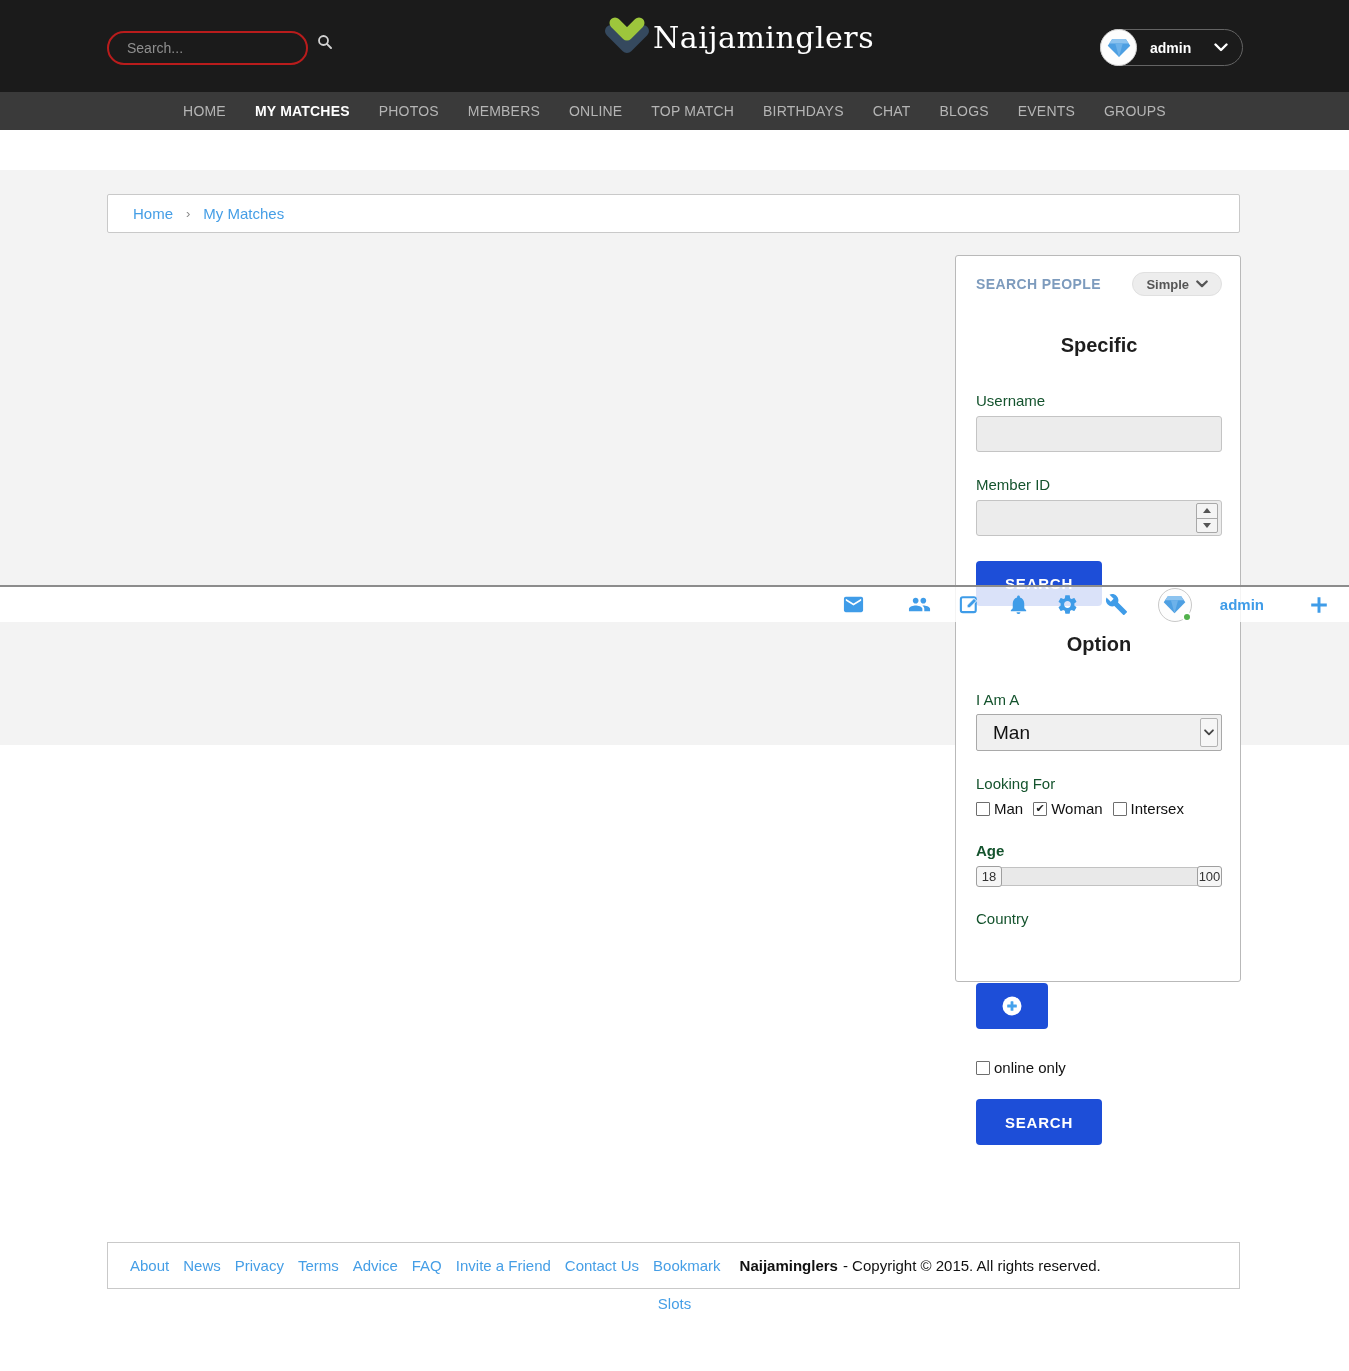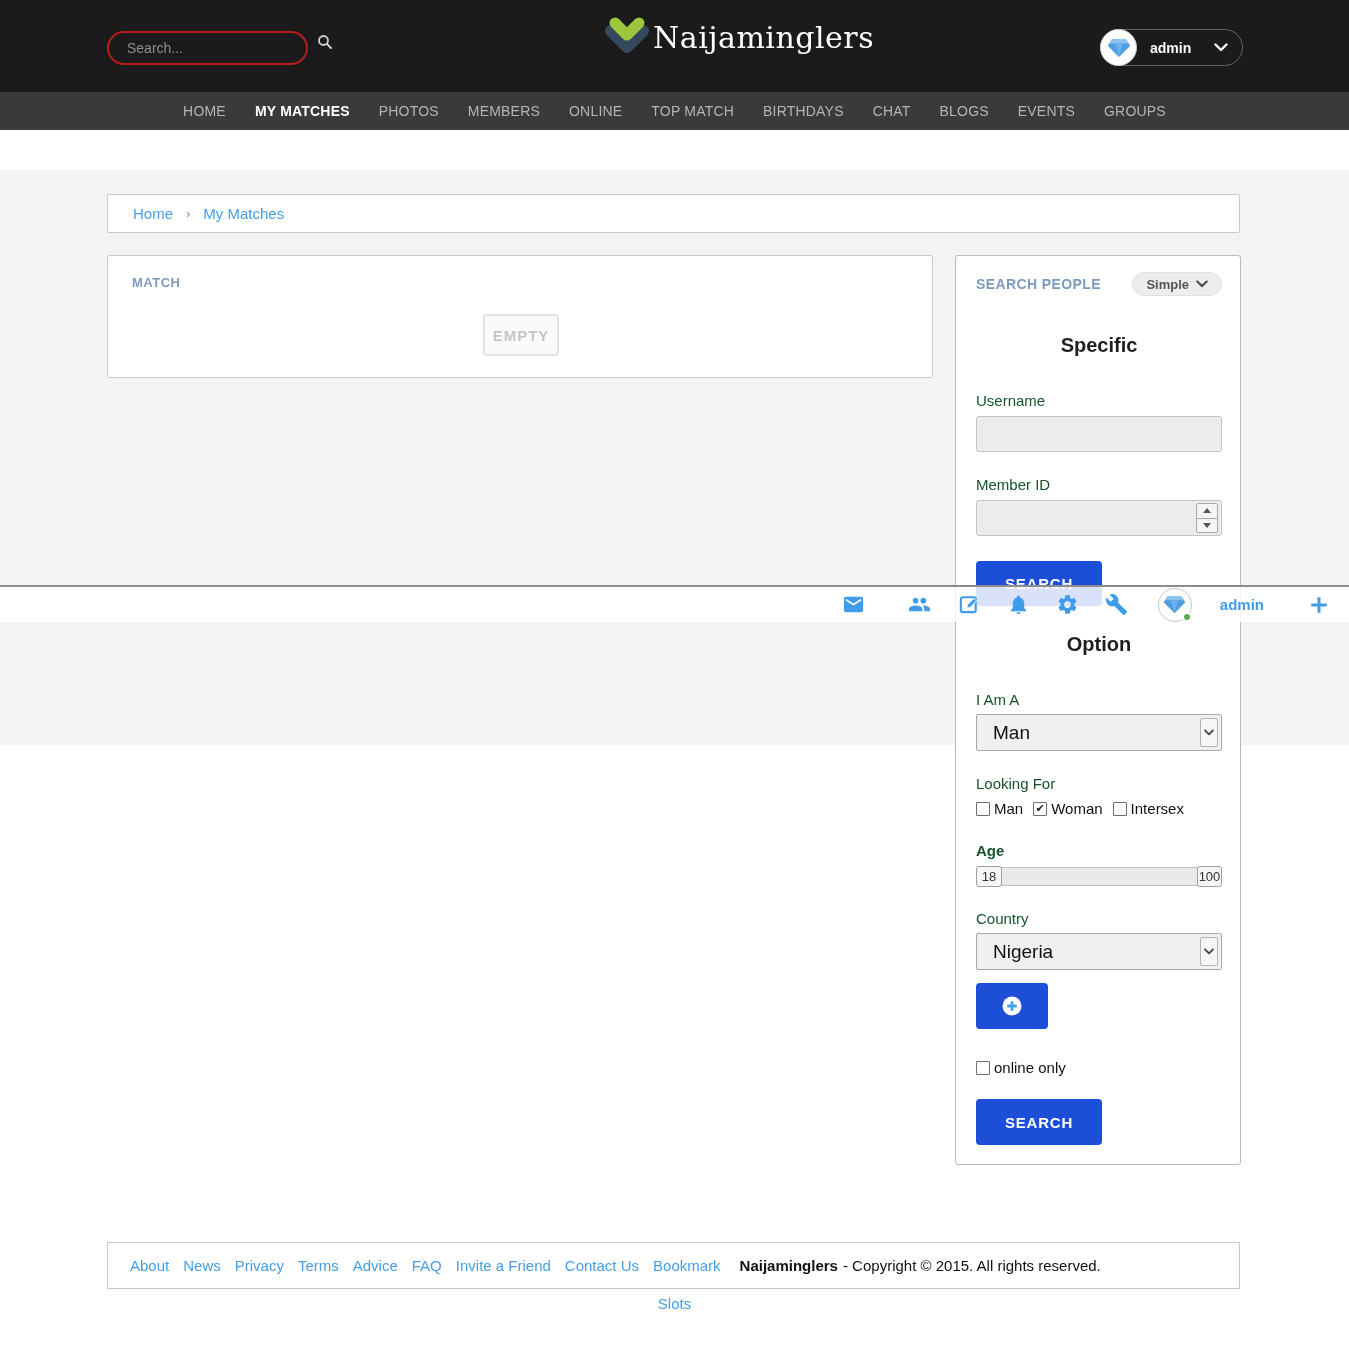--- a/index.html
+++ b/index.html
@@ -45,21 +45,21 @@
 
   
   .match-panel { position:absolute; left:107px; top:255px; width:826px; height:123px; background:#fff;
     border:1px solid #c9c9c9; border-radius:3px; z-index:1; }
   .match-title { position:absolute; left:24px; top:19px; color:#7d9bbd; font-size:13px; font-weight:bold; letter-spacing:0.5px; }
   .empty-btn { position:absolute; left:375px; top:58px; width:76px; height:42px; background:#fafafa;
     border:2px solid #e2e2e2; border-radius:4px; color:#c6c6c6; font-weight:bold; font-size:15px;
     letter-spacing:1px; font-family:"Liberation Sans", sans-serif; }
 
   
-  .side-panel { position:absolute; left:955px; top:255px; width:286px; height:910px; background:#fff;
+  .side-panel { position:absolute; left:955px; top:255px; width:286px; height:727px; background:#fff;
     border:1px solid #b9b9b9; border-radius:3px; z-index:2; }
   .sp-title { position:absolute; left:20px; top:20px; color:#7d9bbd; font-size:14px; font-weight:bold; letter-spacing:0.4px; }
   .mode-pill { position:absolute; right:18px; top:16px; height:24px; padding:0 13px; background:#ededed;
     border:1px solid #e0e0e0; border-radius:13px; display:flex; align-items:center; gap:7px;
     font-size:13px; font-weight:bold; color:#555; font-family:"Liberation Sans", sans-serif; cursor:pointer; }
   .section-head { position:absolute; left:0; width:286px; text-align:center; font-size:20px; color:#1e1e1e; font-weight:bold; }
   .fld-label { position:absolute; left:20px; color:#14532d; font-size:15px; }
   .txt-input { position:absolute; left:20px; width:246px; height:36px; background:#ececec;
     border:1px solid #c4c4c4; border-radius:3px; font-size:15px; padding:0 8px; outline:none;
     font-family:"Liberation Sans", sans-serif; }
@@ -175,24 +175,20 @@
     <span class="nav-item">EVENTS</span>
     <span class="nav-item">GROUPS</span>
   </div>
 
   <div class="crumb-box">
     <a href="#" class="crumb-home">Home</a>
     <span class="crumb-sep">›</span>
     <a href="#">My Matches</a>
   </div>
 
-  <div class="match-panel">
-    <div class="match-title">MATCH</div>
-    <button class="empty-btn">EMPTY</button>
-  </div>
 
   <div class="side-panel">
     <div class="sp-title">SEARCH PEOPLE</div>
     <div class="mode-pill">
       <span>Simple</span>
       <span style="display:flex;">
         <svg width="12" height="8" viewBox="0 0 14 9">
             <path d="M1.5 1.5 L7 7 L12.5 1.5" fill="none" stroke="#555" stroke-width="2.6" stroke-linecap="round" stroke-linejoin="round"></path>
           </svg>
       </span>
@@ -246,28 +242,20 @@
       </label>
     </div>
 
     <div class="fld-label" style="top:586px;font-weight:bold;">Age</div>
     <div class="slider" style="top:611px;">
       <div class="sl-handle left">18</div>
       <div class="sl-handle right">100</div>
     </div>
 
     <div class="fld-label" style="top:654px;">Country</div>
-    <div class="sel" style="top:677px;">
-      <span class="sel-val">Nigeria</span>
-      <span class="sel-arrow">
-        <svg width="10" height="7" viewBox="0 0 14 9">
-            <path d="M1.5 1.5 L7 7 L12.5 1.5" fill="none" stroke="#444" stroke-width="2.6" stroke-linecap="round" stroke-linejoin="round"></path>
-          </svg>
-      </span>
-    </div>
 
     <button class="btn-blue add-btn" style="top:727px;">
       <span style="display:flex;">
         <svg width="24" height="24" viewBox="0 0 24 24">
           <circle cx="12" cy="12" r="9.5" fill="#ffffff"></circle>
           <rect x="7.2" y="10.6" width="9.6" height="2.8" rx="0.5" fill="#45a2ec"></rect>
           <rect x="10.6" y="7.2" width="2.8" height="9.6" rx="0.5" fill="#45a2ec"></rect>
         </svg>
       </span>
     </button>

